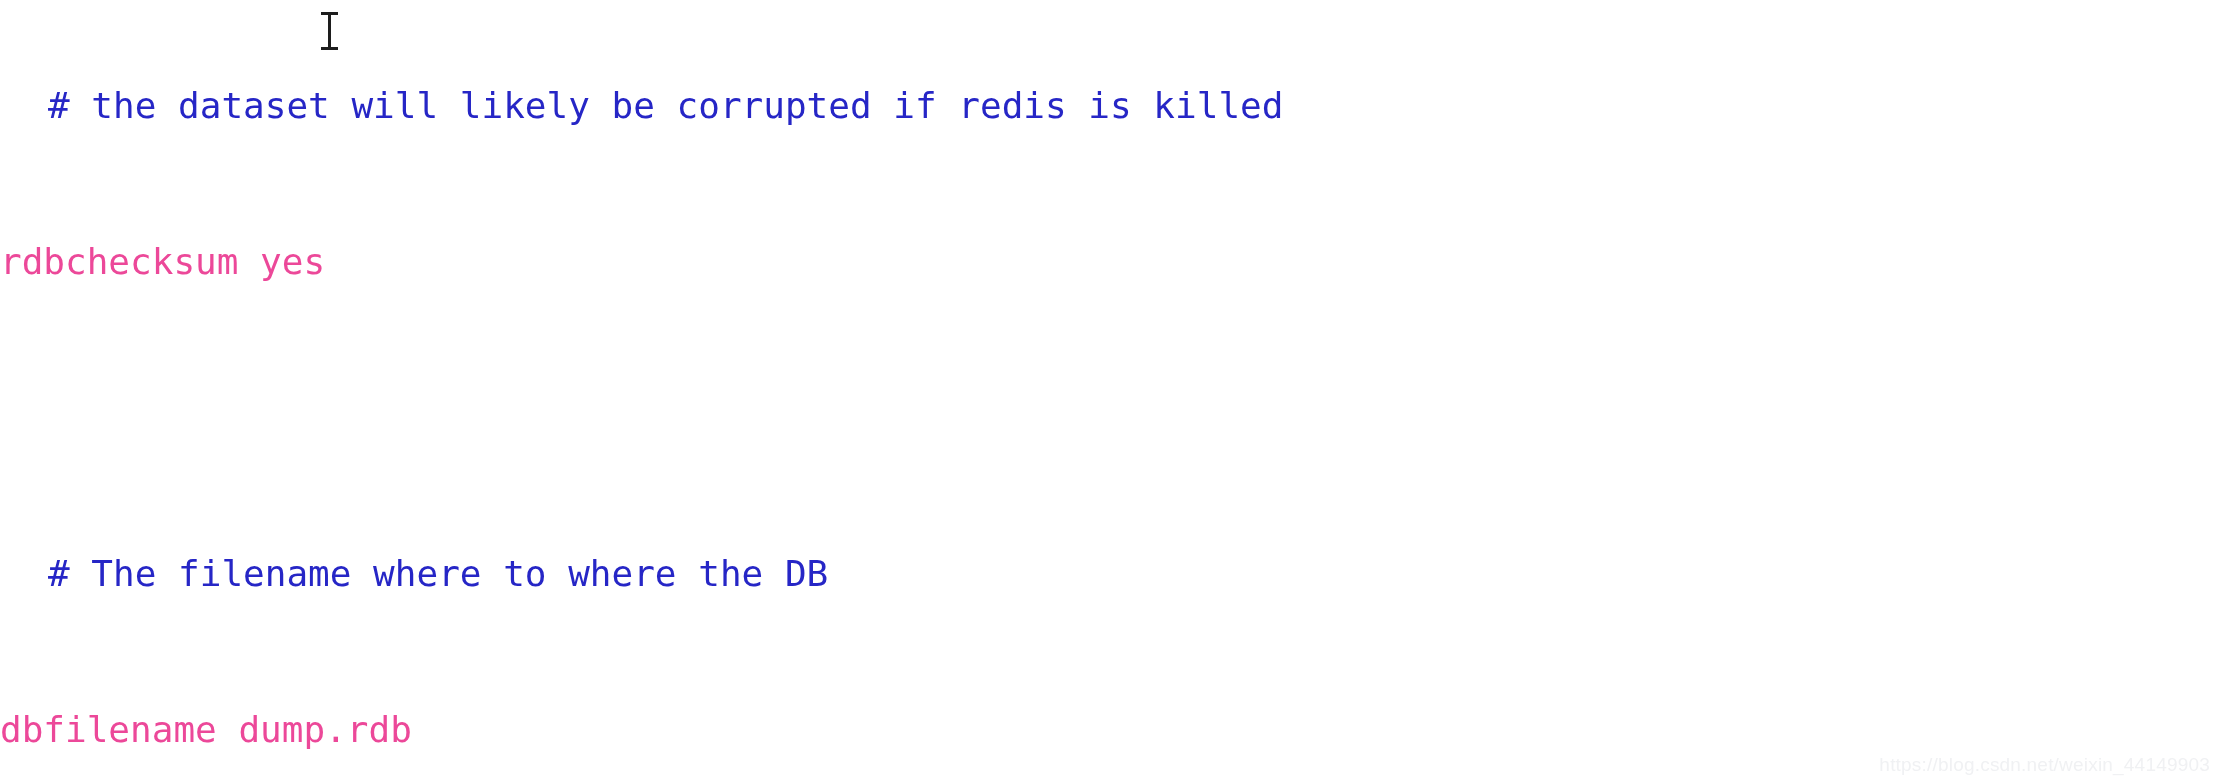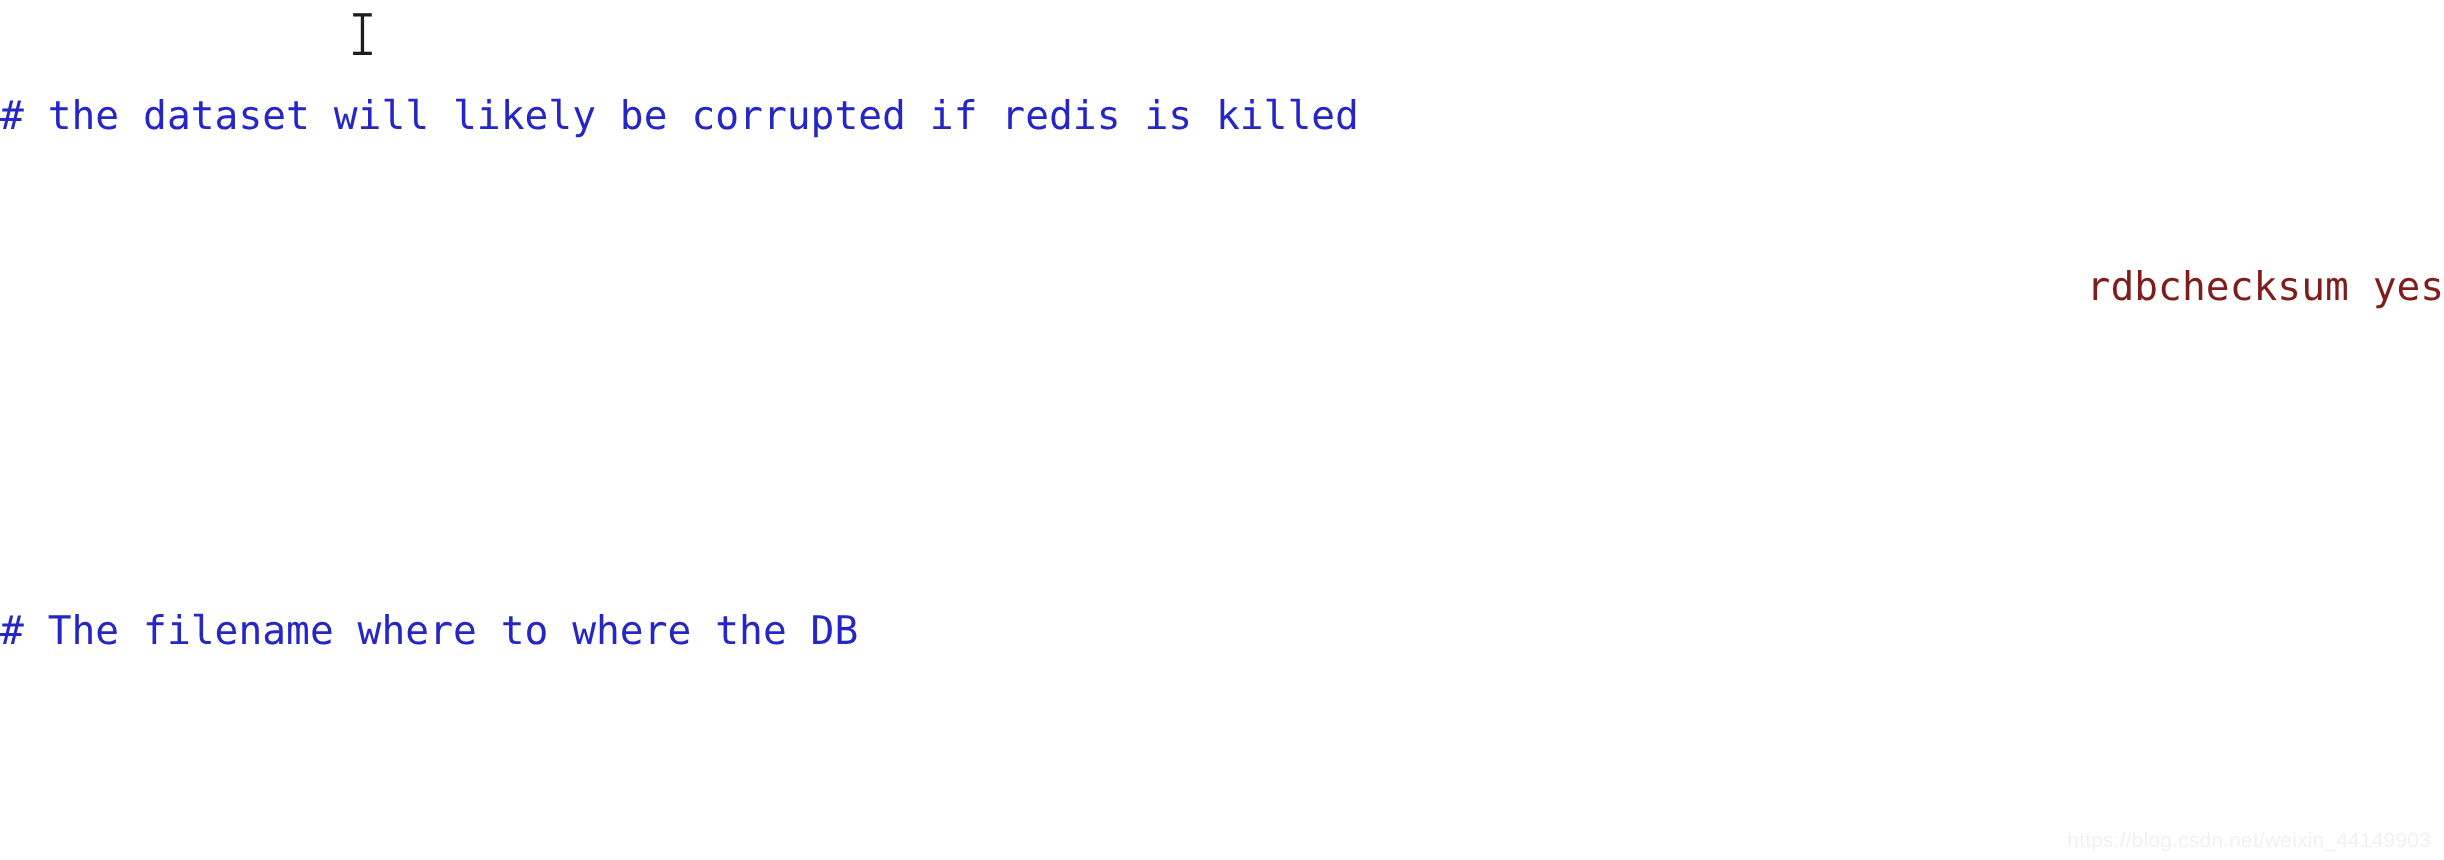--- a/index.html
+++ b/index.html
@@ -40,22 +40,22 @@
   }
 
   .line {
     height: 39px;
     line-height: 39px;
     white-space: pre;
     padding: 0;
     margin: 0;
   }
 
-  .tok-comment { color: #2626c6; }
-  .tok-plain   { color: #7f1d1d; text-align: right; }
+  .tok-comment { color: #2626c6; padding-left: 48px; }
+  .tok-plain   { color: #ec4899; }
 
   
   .line.blank { color: transparent; }
 
   
   #mouse-cursor {
     position: absolute;
     left: 320px;
     top: 10px;
     width: 18px;
@@ -102,20 +102,21 @@
   <div class="code-lines">
 
     <div class="line tok-comment"># the dataset will likely be corrupted if redis is killed</div>
 
     <div class="line tok-plain">rdbchecksum yes</div>
 
     <div class="line blank"></div>
 
     <div class="line tok-comment"># The filename where to where the DB</div>
 
+    <div class="line tok-plain">dbfilename dump.rdb</div>
 
     
 
     
 
     
 
     
 
     

